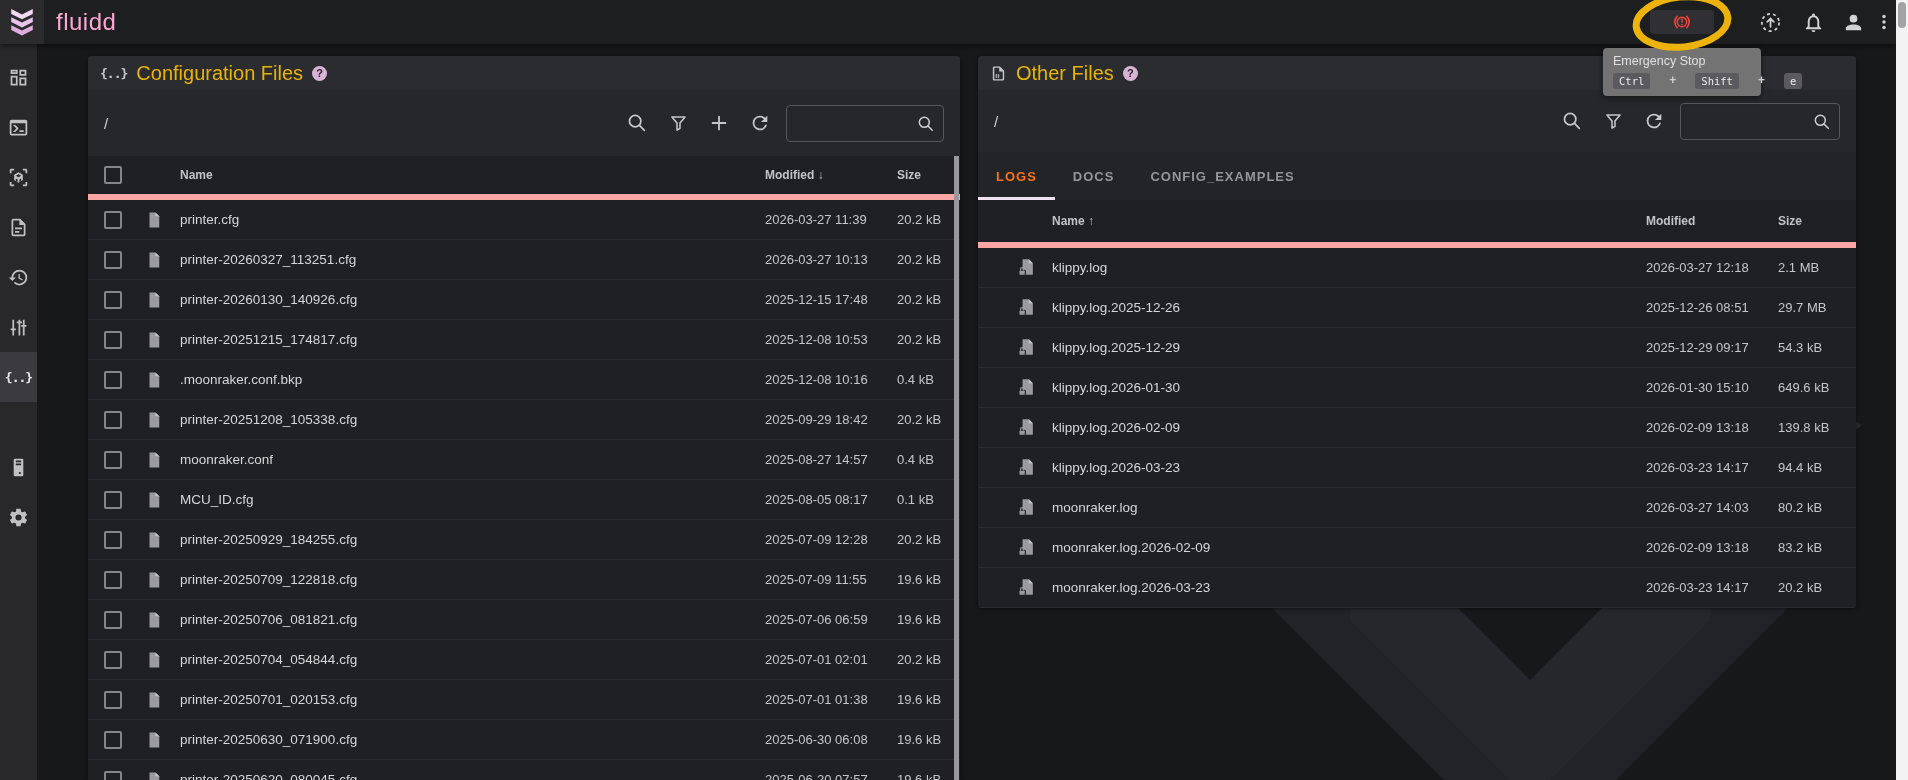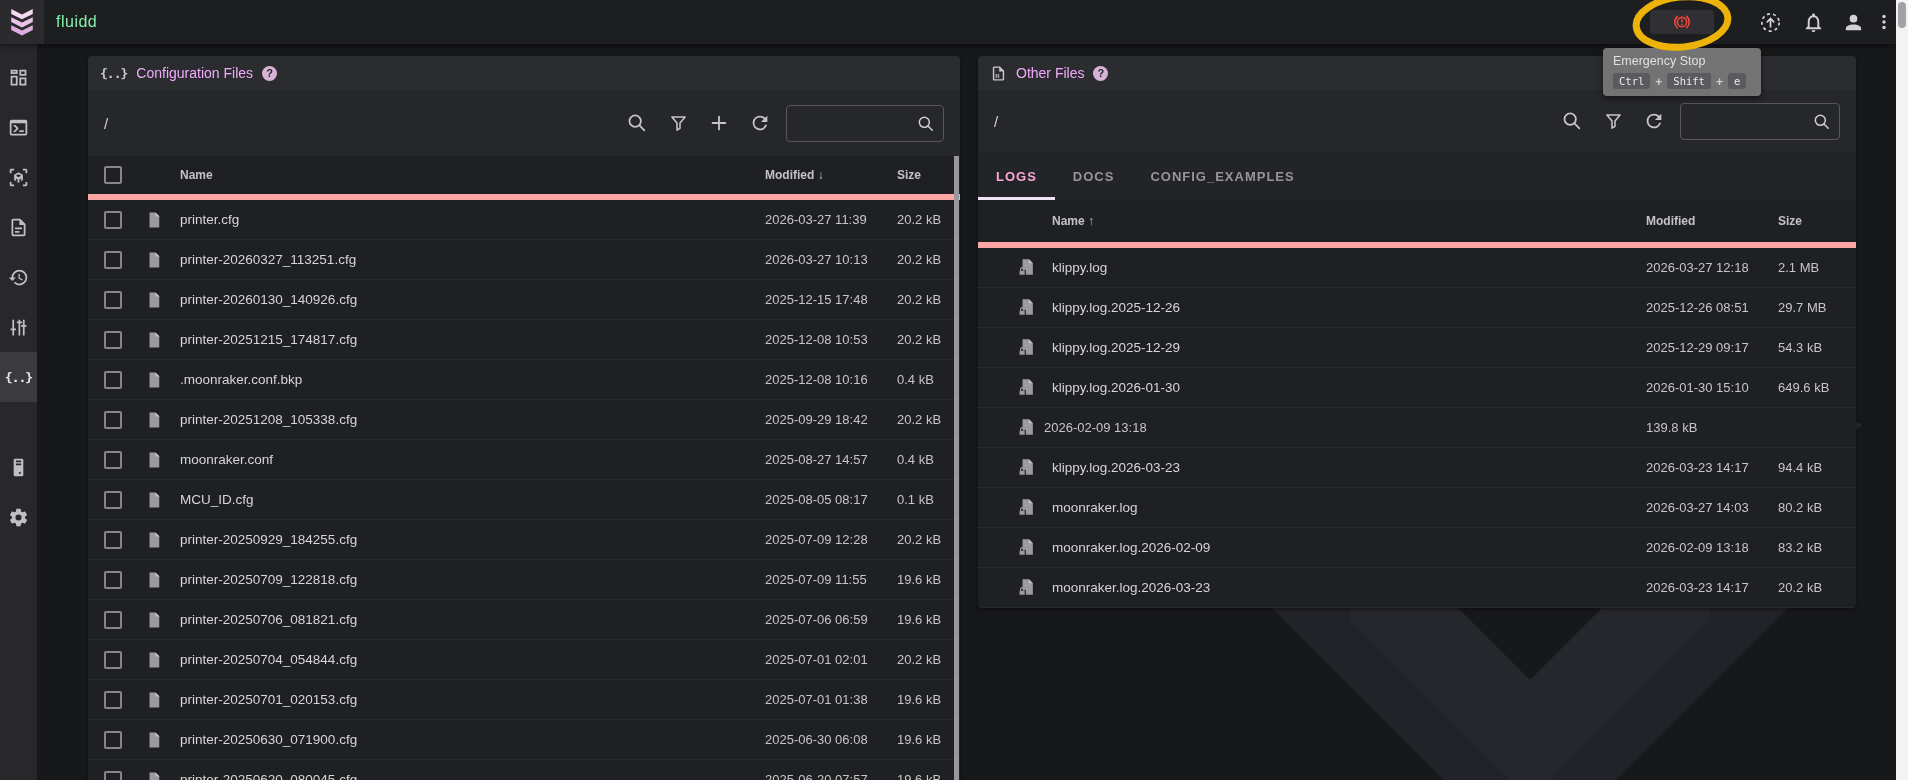--- a/index.html
+++ b/index.html
@@ -9,51 +9,51 @@
 
   
   .watermark{position:absolute;left:1180px;top:350px;z-index:0}
 
   
   .topbar{position:absolute;left:0;top:0;width:1896px;height:44px;background:#1d1e20;z-index:6;
           box-shadow:0 2px 5px rgba(0,0,0,.45)}
   .logo-cell{position:absolute;left:0;top:0;width:44px;height:44px;background:#2b2b2e;
              display:flex;align-items:center;justify-content:center}
   .app-title{position:absolute;left:56px;top:0;height:44px;display:flex;align-items:center;
-             font-size:16px;font-weight:300;letter-spacing:.5px;color:#86efac}
+             font-size:24px;font-weight:300;letter-spacing:.5px;color:#f9a8d4}
   .top-icon{position:absolute;top:8px;width:28px;height:28px;display:flex;align-items:center;
             justify-content:center;color:#d2d2d5;cursor:pointer}
   .estop-btn{position:absolute;left:1650px;top:10px;width:64px;height:24px;background:#303034;
              border:none;border-radius:4px;display:flex;align-items:center;justify-content:center;cursor:pointer}
   .annotation-ellipse{position:absolute;left:1630px;top:-8px;z-index:9;pointer-events:none}
 
   
   .tooltip{position:absolute;left:1603px;top:48px;width:158px;background:#737373;border-radius:4px;
            padding:6px 10px 7px;z-index:8;box-shadow:0 2px 6px rgba(0,0,0,.5)}
   .tooltip-title{font-size:12.5px;color:#e0e0e3}
-  .tooltip-keys{display:flex;align-items:flex-end;gap:5px;margin-top:5px}
+  .tooltip-keys{display:flex;align-items:flex-start;gap:19px;margin-top:5px}
   .kbd{background:#5a5a5f;color:#ececef;font-family:"DejaVu Sans Mono",monospace;font-size:10.5px;
        padding:1px 6px;border-radius:3px;line-height:14px}
   .kplus{color:#cfcfd3;font-size:12px;font-weight:bold}
 
   
   .sidebar{position:absolute;left:0;top:44px;width:37px;height:736px;background:#28282b;z-index:5;
            display:flex;flex-direction:column;padding-top:8px}
   .sb-item{height:50px;display:flex;align-items:center;justify-content:center;color:#bfbfc4;cursor:pointer}
   .sb-item.active{background:#3a3a3f;color:#e8e8ec}
   .sb-spacer{height:40px}
   .braces-glyph{font-family:"DejaVu Sans Mono",monospace;font-size:13px;font-weight:bold;letter-spacing:-1px}
 
   
   .panel{position:absolute;background:#1f2024;border-radius:4px 4px 0 0;overflow:hidden;z-index:2;
          box-shadow:0 1px 4px rgba(0,0,0,.5)}
   .panel.cfg{left:88px;top:56px;width:872px;height:724px}
   .panel.oth{left:978px;top:56px;width:878px;height:552px;border-radius:4px}
   .panel-head{height:34px;background:#2b2c30;display:flex;align-items:center;padding:0 12px;gap:9px}
-  .panel-title{font-size:14px;color:#f0abfc}
+  .panel-title{font-size:20px;color:#eab308}
   .head-ic{color:#c9c9cd}
   .help-badge{width:15px;height:15px;border-radius:50%;background:#d9b3d6;color:#252528;font-size:11px;
               font-weight:bold;display:flex;align-items:center;justify-content:center;cursor:pointer}
   .panel-toolbar{background:#26272b;display:flex;align-items:center;padding:0 16px}
   .cfg .panel-toolbar{height:66px}
   .oth .panel-toolbar{height:62px}
   .path{font-size:15px;color:#d2d2d4;cursor:pointer}
   .tb-right{margin-left:auto;display:flex;align-items:center}
   .tb-icons{display:flex;align-items:center;gap:17px;margin-right:14px}
   .icon-btn{width:24px;height:24px;color:#c6c6ca;background:none;border:none;cursor:pointer;
@@ -61,21 +61,21 @@
   .searchbox{position:relative;width:158px;height:37px;border:1px solid #57575b;border-radius:4px;background:transparent}
   .searchbox input{position:absolute;left:8px;top:0;width:118px;height:100%;background:transparent;border:none;
                    outline:none;color:#e0e0e3;font-size:13px}
   .searchbox .mag{position:absolute;right:7px;top:8px;color:#cfcfd2}
 
   
   .tabs{height:48px;background:#232428;display:flex;align-items:stretch}
   .tab{position:relative;padding:0 18px;background:none;border:none;display:flex;align-items:center;
        font-size:13px;font-weight:bold;letter-spacing:1px;color:#96969a;cursor:pointer;
        font-family:"Liberation Sans",sans-serif}
-  .tab.active{color:#f9a8d4}
+  .tab.active{color:#f97316}
   .tab.active::after{content:"";position:absolute;left:0;bottom:0;width:100%;height:3px;background:#f1e2f2}
 
   
   .thead{display:grid;align-items:center;border-bottom:6px solid #fca5a5;
          font-size:12px;font-weight:bold;color:#c3c3c7}
   .cfg .thead{height:44px}
   .oth .thead{height:48px}
   .cfg-grid{grid-template-columns:40px 36px 1fr 132px 63px;padding-left:8px}
   .oth-grid{grid-template-columns:36px 1fr 132px 78px;padding-left:30px}
   .trow{display:grid;align-items:center;height:40px;border-bottom:1px solid #2a2b30;cursor:pointer}
@@ -594,20 +594,21 @@
           <svg width="19" height="19" viewBox="0 0 24 24">
             <path d="M7 1.5h8l5 5V21H7z" fill="currentColor"></path>
             <path d="M15 1.5l5 5h-5z" fill="#c4c4c8"></path>
             <g>
               <rect x="2.5" y="15.5" width="8" height="6.5" rx="1" fill="currentColor" stroke="#1f2024" stroke-width="1.4"></rect>
               <path d="M4.5 16v-1.8a2 2 0 0 1 4 0V16" fill="none" stroke="currentColor" stroke-width="1.5"></path>
               <path d="M4.5 16v-1.8a2 2 0 0 1 4 0V16" fill="none" stroke="#1f2024" stroke-width="0"></path>
             </g>
           </svg>
         </span>
+        <span class="cell-name">klippy.log.2026-02-09</span>
         <span class="cell-dim">2026-02-09 13:18</span>
         <span class="cell-dim">139.8 kB</span>
       </div>
       <div class="trow oth-grid">
         <span class="file-ic">
           <svg width="19" height="19" viewBox="0 0 24 24">
             <path d="M7 1.5h8l5 5V21H7z" fill="currentColor"></path>
             <path d="M15 1.5l5 5h-5z" fill="#c4c4c8"></path>
             <g>
               <rect x="2.5" y="15.5" width="8" height="6.5" rx="1" fill="currentColor" stroke="#1f2024" stroke-width="1.4"></rect>

